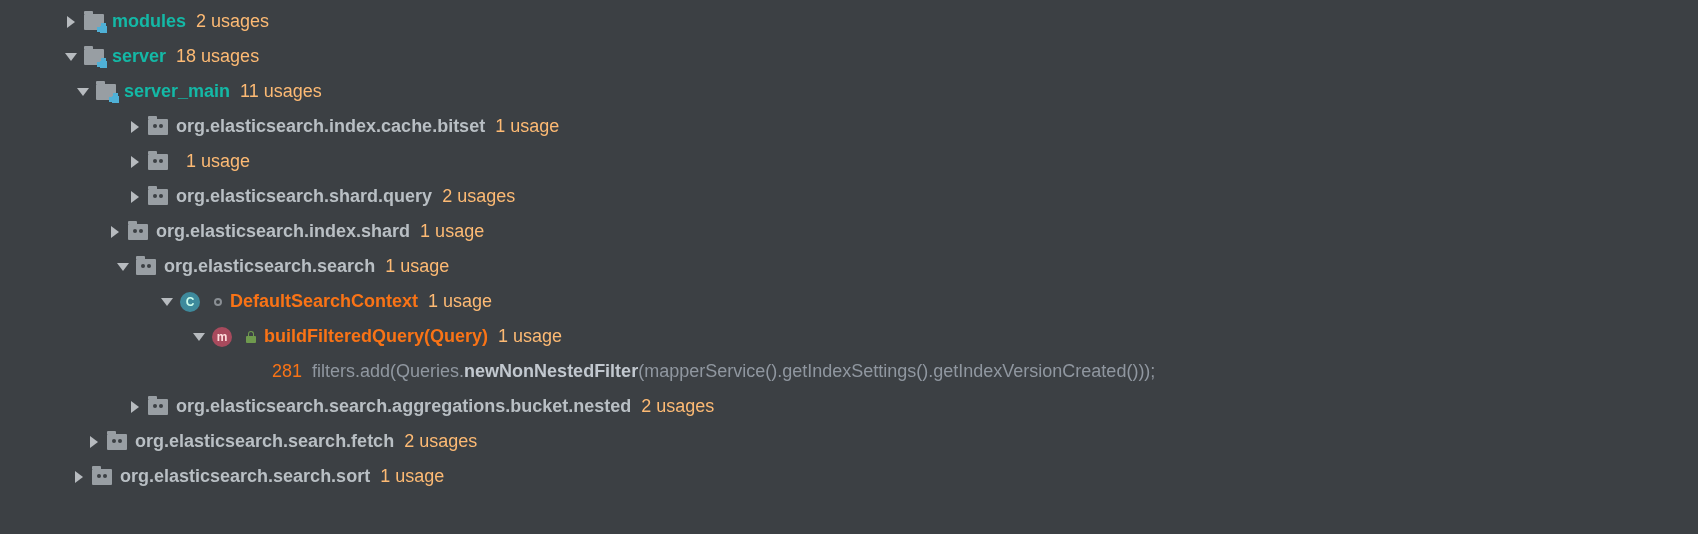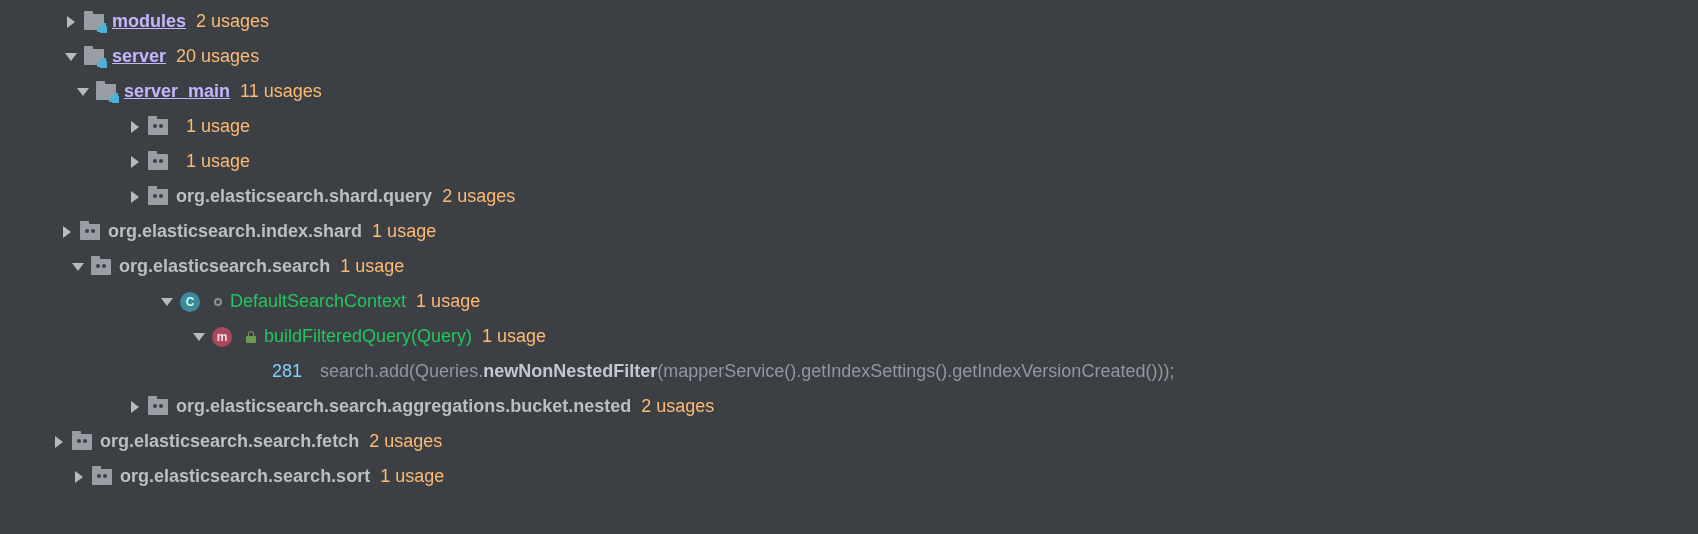--- a/index.html
+++ b/index.html
@@ -139,40 +139,39 @@
   .vis-lock::after {
     content:'';
     position:absolute;
     top:0; left:2px;
     width:4px; height:5px;
     border:1px solid #6f9a4e;
     border-bottom:none;
     border-radius:3px 3px 0 0;
   }
   .label-main {
-    color: #c4b5fd;
+    color: #14b8a6;
     font-weight: 600;
-    text-decoration: underline;
   }
   .label-pkg {
     color: #b9bfc4;
     font-weight: 600;
   }
   .label-class {
-    color: #22c55e;
-    font-weight: 400;
+    color: #f97316;
+    font-weight: 700;
     margin-left: 8px;
   }
   .usage {
     color: #fdba74;
     margin-left: 10px;
   }
   .line-no {
-    color: #7dd3fc;
-    margin-right: 18px;
+    color: #f97316;
+    margin-right: 10px;
   }
   .code {
     color: #9097a0;
   }
   .code .hl {
     color: #c2c8cf;
     font-weight: 600;
   }
 </style>
 </head>
@@ -190,41 +189,42 @@
 </div>
 
 <div class="row" style="padding-left:64px">
   <span class="arrow">
       <span class="tri-down"></span>
     </span>
   <span class="icon">
       <span class="folder-icon folder-dots"></span>
     </span>
   <span class="label-main">server</span>
-  <span class="usage">20 usages</span>
+  <span class="usage">18 usages</span>
 </div>
 
 <div class="row" style="padding-left:76px">
   <span class="arrow">
       <span class="tri-down"></span>
     </span>
   <span class="icon">
       <span class="folder-icon folder-dots"></span>
     </span>
   <span class="label-main">server_main</span>
   <span class="usage">11 usages</span>
 </div>
 
 <div class="row" style="padding-left:128px">
   <span class="arrow">
       <span class="tri-right"></span>
     </span>
   <span class="icon">
       <span class="pkg-icon"></span>
     </span>
+  <span class="label-pkg">org.elasticsearch.index.cache.bitset</span>
   <span class="usage">1 usage</span>
 </div>
 
 <div class="row" style="padding-left:128px">
   <span class="arrow">
       <span class="tri-right"></span>
     </span>
   <span class="icon">
       <span class="pkg-icon"></span>
     </span>
@@ -235,32 +235,32 @@
   <span class="arrow">
       <span class="tri-right"></span>
     </span>
   <span class="icon">
       <span class="pkg-icon"></span>
     </span>
   <span class="label-pkg">org.elasticsearch.shard.query</span>
   <span class="usage">2 usages</span>
 </div>
 
-<div class="row" style="padding-left:60px">
+<div class="row" style="padding-left:108px">
   <span class="arrow">
       <span class="tri-right"></span>
     </span>
   <span class="icon">
       <span class="pkg-icon"></span>
     </span>
   <span class="label-pkg">org.elasticsearch.index.shard</span>
   <span class="usage">1 usage</span>
 </div>
 
-<div class="row" style="padding-left:71px">
+<div class="row" style="padding-left:116px">
   <span class="arrow">
       <span class="tri-down"></span>
     </span>
   <span class="icon">
       <span class="pkg-icon"></span>
     </span>
   <span class="label-pkg">org.elasticsearch.search</span>
   <span class="usage">1 usage</span>
 </div>
 
@@ -284,36 +284,36 @@
       <span class="method-badge">m</span>
     </span>
   <span class="vis-lock"></span>
   <span class="label-class">buildFilteredQuery(Query)</span>
   <span class="usage">1 usage</span>
 </div>
 
 <div class="row" style="padding-left:272px">
   <span class="line-no">281</span>
   <span class="code">
-    <span>search.add(Queries.</span><span class="hl">newNonNestedFilter</span><span>(mapperService().getIndexSettings().getIndexVersionCreated()));</span>
+    <span>filters.add(Queries.</span><span class="hl">newNonNestedFilter</span><span>(mapperService().getIndexSettings().getIndexVersionCreated()));</span>
   </span>
 </div>
 
 <div class="row" style="padding-left:128px">
   <span class="arrow">
       <span class="tri-right"></span>
     </span>
   <span class="icon">
       <span class="pkg-icon"></span>
     </span>
   <span class="label-pkg">org.elasticsearch.search.aggregations.bucket.nested</span>
   <span class="usage">2 usages</span>
 </div>
 
-<div class="row" style="padding-left:52px">
+<div class="row" style="padding-left:87px">
   <span class="arrow">
       <span class="tri-right"></span>
     </span>
   <span class="icon">
       <span class="pkg-icon"></span>
     </span>
   <span class="label-pkg">org.elasticsearch.search.fetch</span>
   <span class="usage">2 usages</span>
 </div>
 

